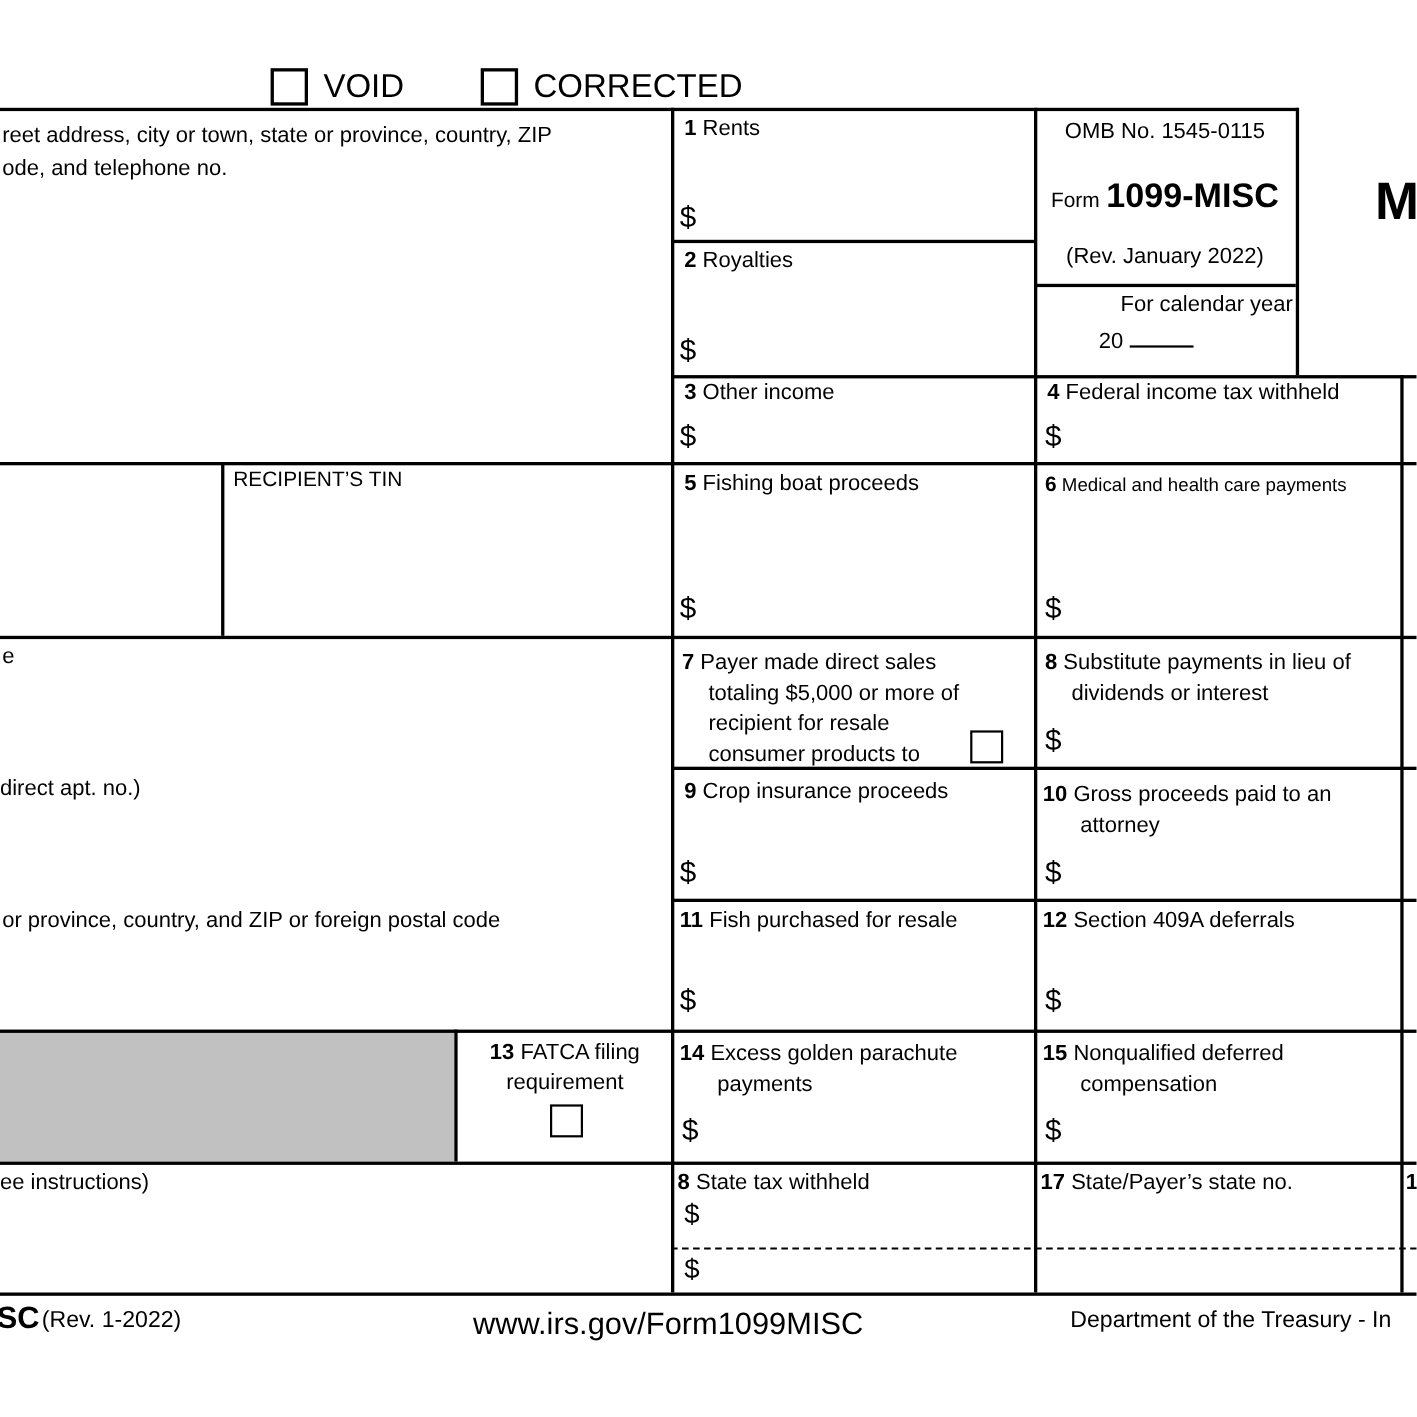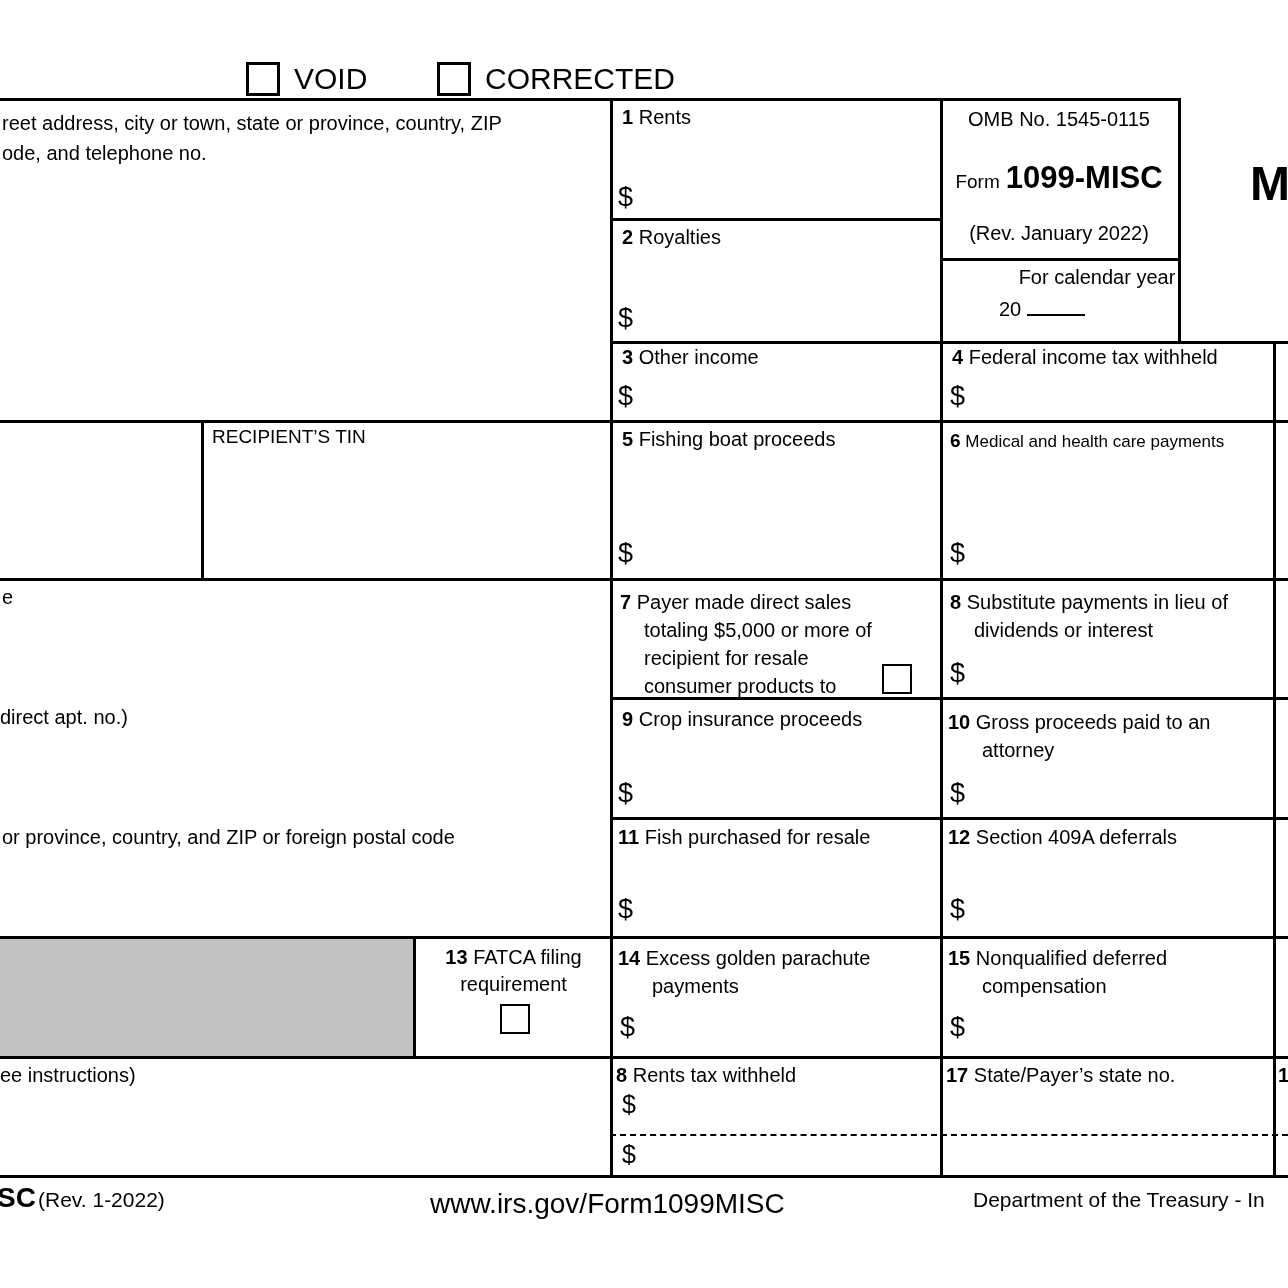--- a/index.html
+++ b/index.html
@@ -122,21 +122,21 @@
   </div>
   <div class="d" style="left:620px;top:1014px">$</div>
   <div class="blk" style="left:948px;top:944px">
     <div><span class="b">15</span> <span>Nonqualified deferred</span></div>
     <div style="padding-left:34px">compensation</div>
   </div>
   <div class="d" style="left:950px;top:1014px">$</div>
 
   <div class="t" style="left:0;top:1064px">ee instructions)</div>
 
-  <div class="t" style="left:616px;top:1064px"><span class="b">8</span> <span>Rents tax withheld</span></div>
+  <div class="t" style="left:616px;top:1064px"><span class="b">8</span> <span>State tax withheld</span></div>
   <div class="d" style="left:622px;top:1092px;font-size:25px">$</div>
   <div class="d" style="left:622px;top:1142px;font-size:25px">$</div>
   <div class="t" style="left:946px;top:1064px"><span class="b">17</span> <span>State/Payer’s state no.</span></div>
   <div class="t b" style="left:1278px;top:1064px">1</div>
 
   <div class="t b" style="left:-3px;top:1182px;font-size:28px">SC</div>
   <div class="t" style="left:38px;top:1188px;font-size:21px">(Rev. 1-2022)</div>
   <div class="t" style="left:430px;top:1188px;font-size:28px">www.irs.gov/Form1099MISC</div>
   <div class="t" style="left:973px;top:1188px;font-size:21px">Department of the Treasury - In</div>
 

